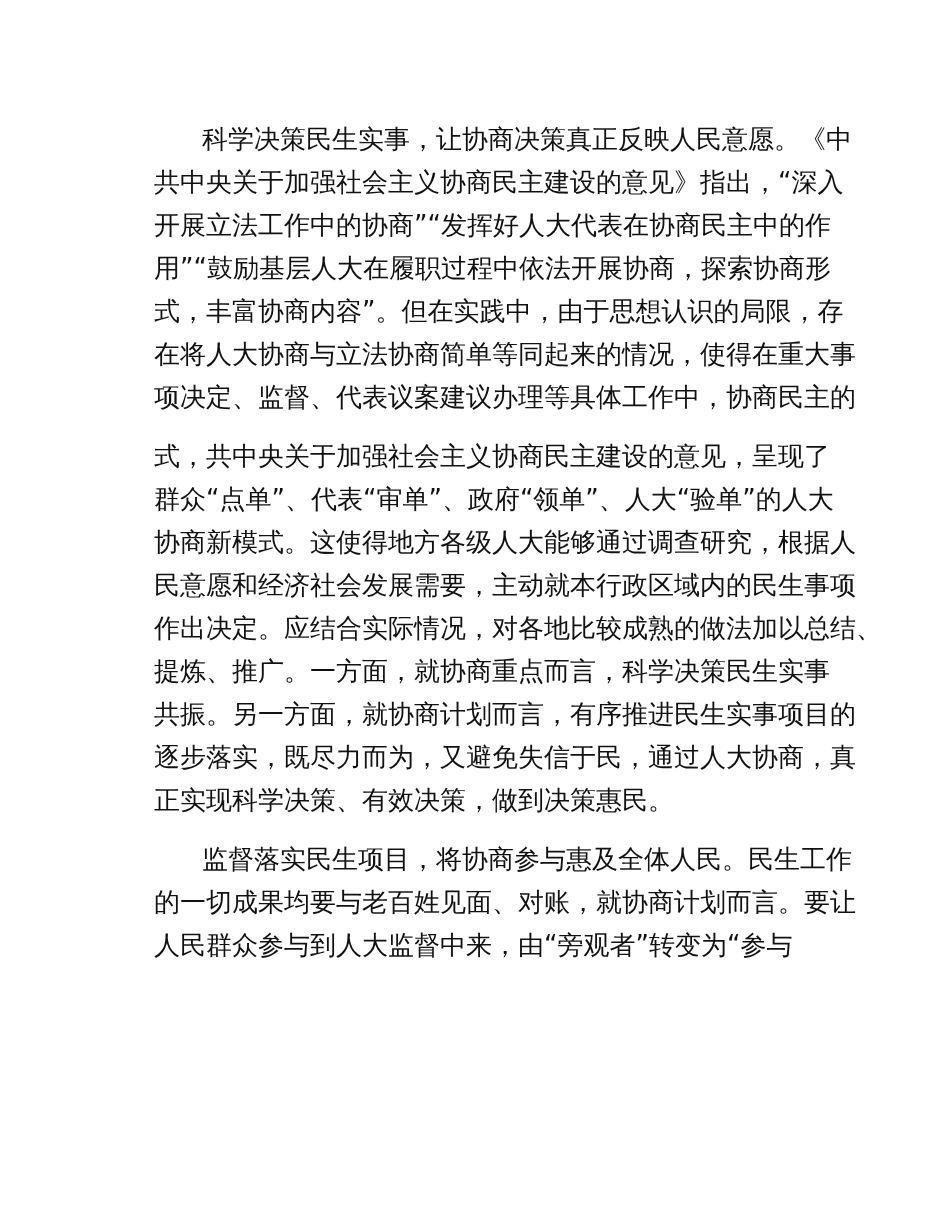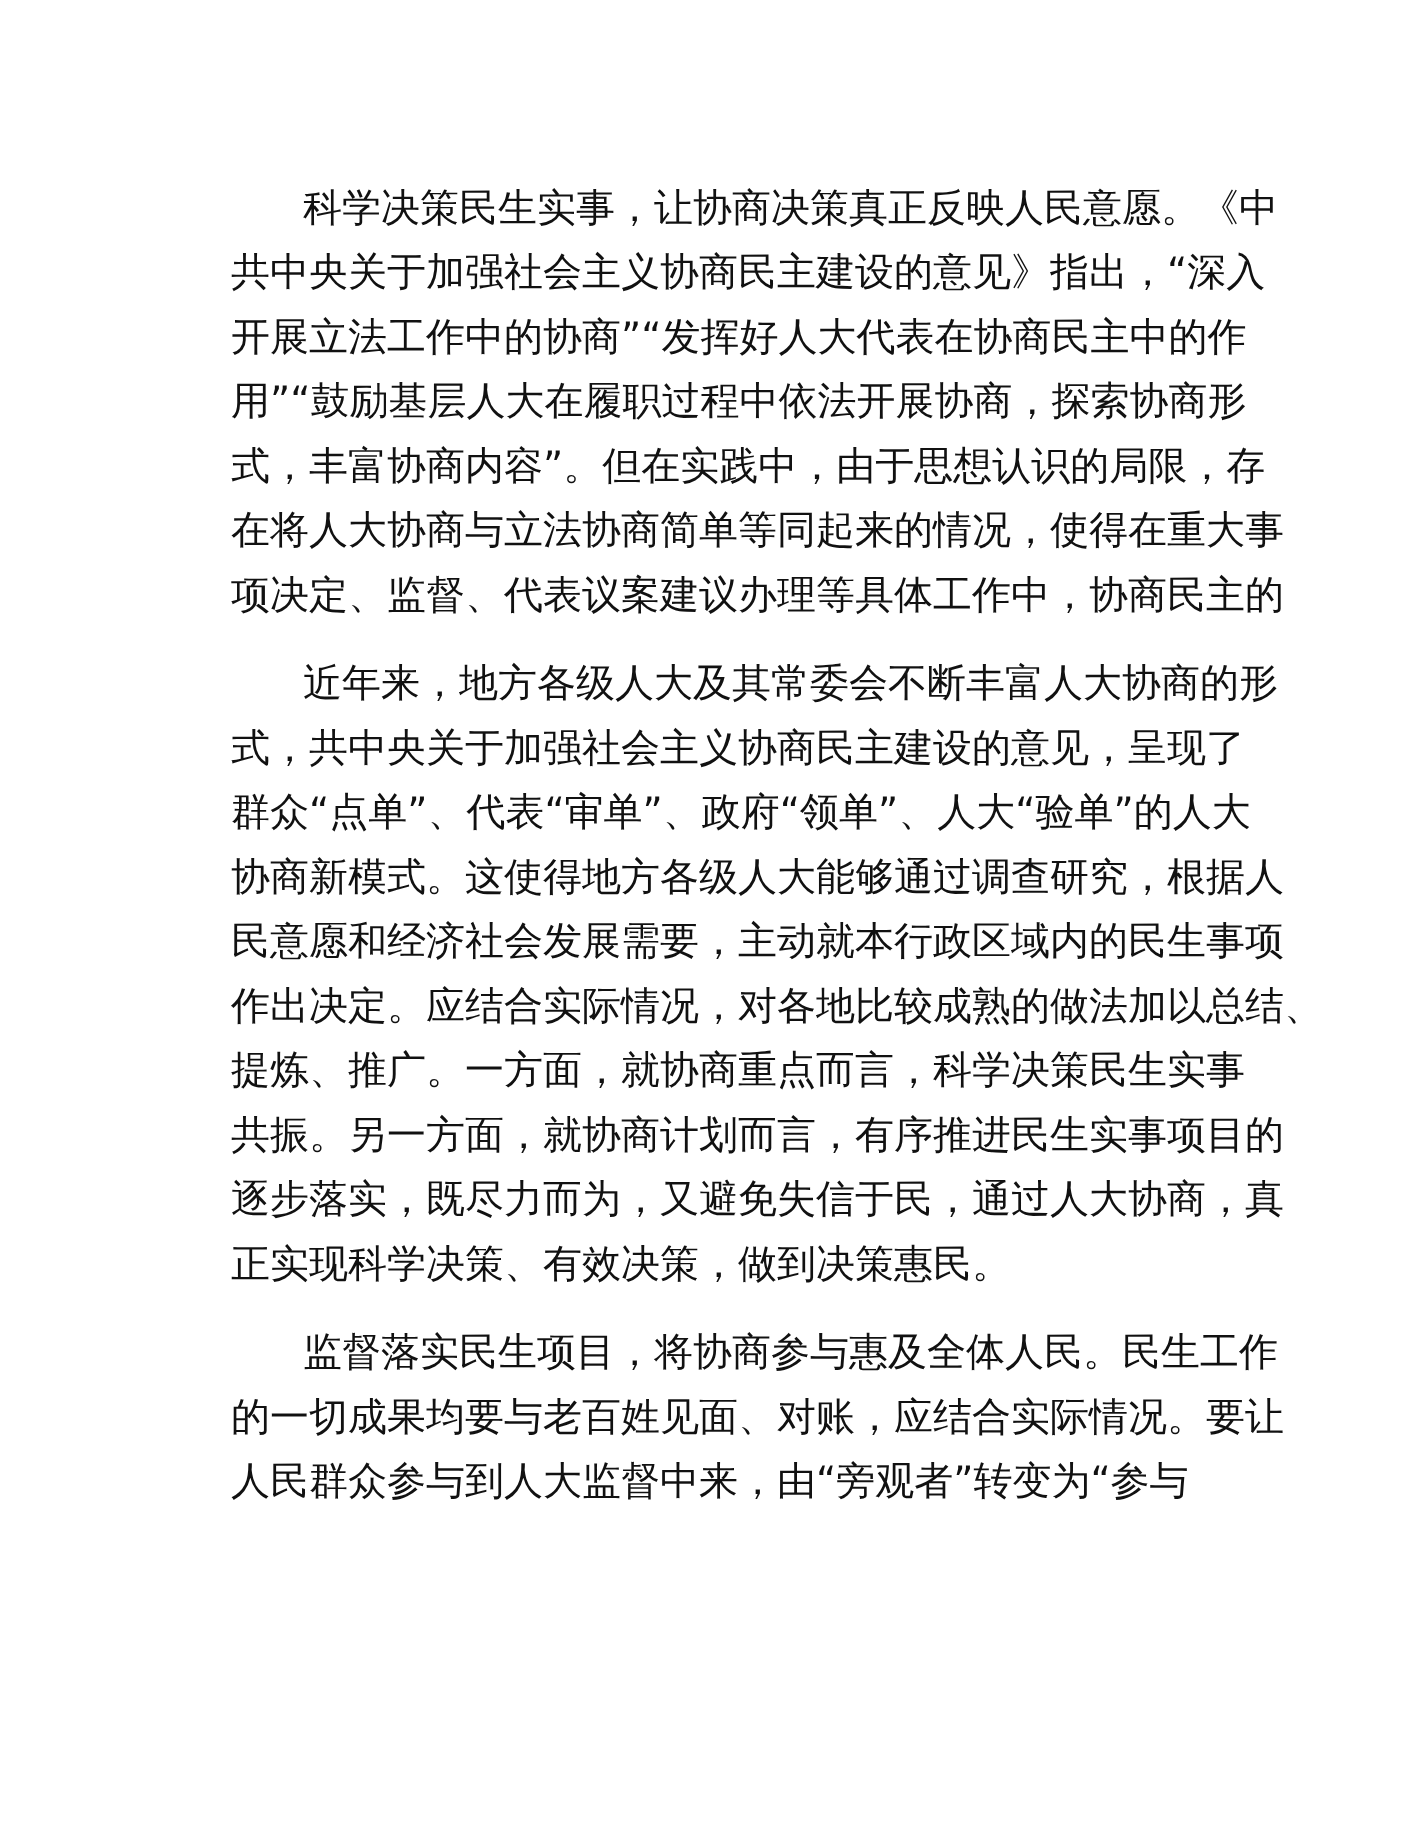--- a/index.html
+++ b/index.html
@@ -57,31 +57,30 @@
     <span class="line indent">科学决策民生实事，让协商决策真正反映人民意愿。《中</span>
     <span class="line">共中央关于加强社会主义协商民主建设的意见》指出，“深入</span>
     <span class="line">开展立法工作中的协商”“发挥好人大代表在协商民主中的作</span>
     <span class="line">用”“鼓励基层人大在履职过程中依法开展协商，探索协商形</span>
     <span class="line">式，丰富协商内容”。但在实践中，由于思想认识的局限，存</span>
     <span class="line">在将人大协商与立法协商简单等同起来的情况，使得在重大事</span>
     <span class="line">项决定、监督、代表议案建议办理等具体工作中，协商民主的</span>
   </p>
 
   <p class="para" style="text-indent:0">
-    <span class="line indent">近年来，地方各级人大及其常委会不断丰富人大协商的形</span>
     <span class="line">式，共中央关于加强社会主义协商民主建设的意见，呈现了</span>
     <span class="line">群众“点单”、代表“审单”、政府“领单”、人大“验单”的人大</span>
     <span class="line">协商新模式。这使得地方各级人大能够通过调查研究，根据人</span>
     <span class="line">民意愿和经济社会发展需要，主动就本行政区域内的民生事项</span>
     <span class="line">作出决定。应结合实际情况，对各地比较成熟的做法加以总结、</span>
     <span class="line">提炼、推广。一方面，就协商重点而言，科学决策民生实事</span>
     <span class="line">共振。另一方面，就协商计划而言，有序推进民生实事项目的</span>
     <span class="line">逐步落实，既尽力而为，又避免失信于民，通过人大协商，真</span>
     <span class="line last">正实现科学决策、有效决策，做到决策惠民。</span>
   </p>
 
   <p class="para" style="text-indent:0">
     <span class="line indent">监督落实民生项目，将协商参与惠及全体人民。民生工作</span>
-    <span class="line">的一切成果均要与老百姓见面、对账，应结合实际情况。要让</span>
+    <span class="line">的一切成果均要与老百姓见面、对账，就协商计划而言。要让</span>
     <span class="line last">人民群众参与到人大监督中来，由“旁观者”转变为“参与</span>
   </p>
 
 </div>
 
 </body></html>

